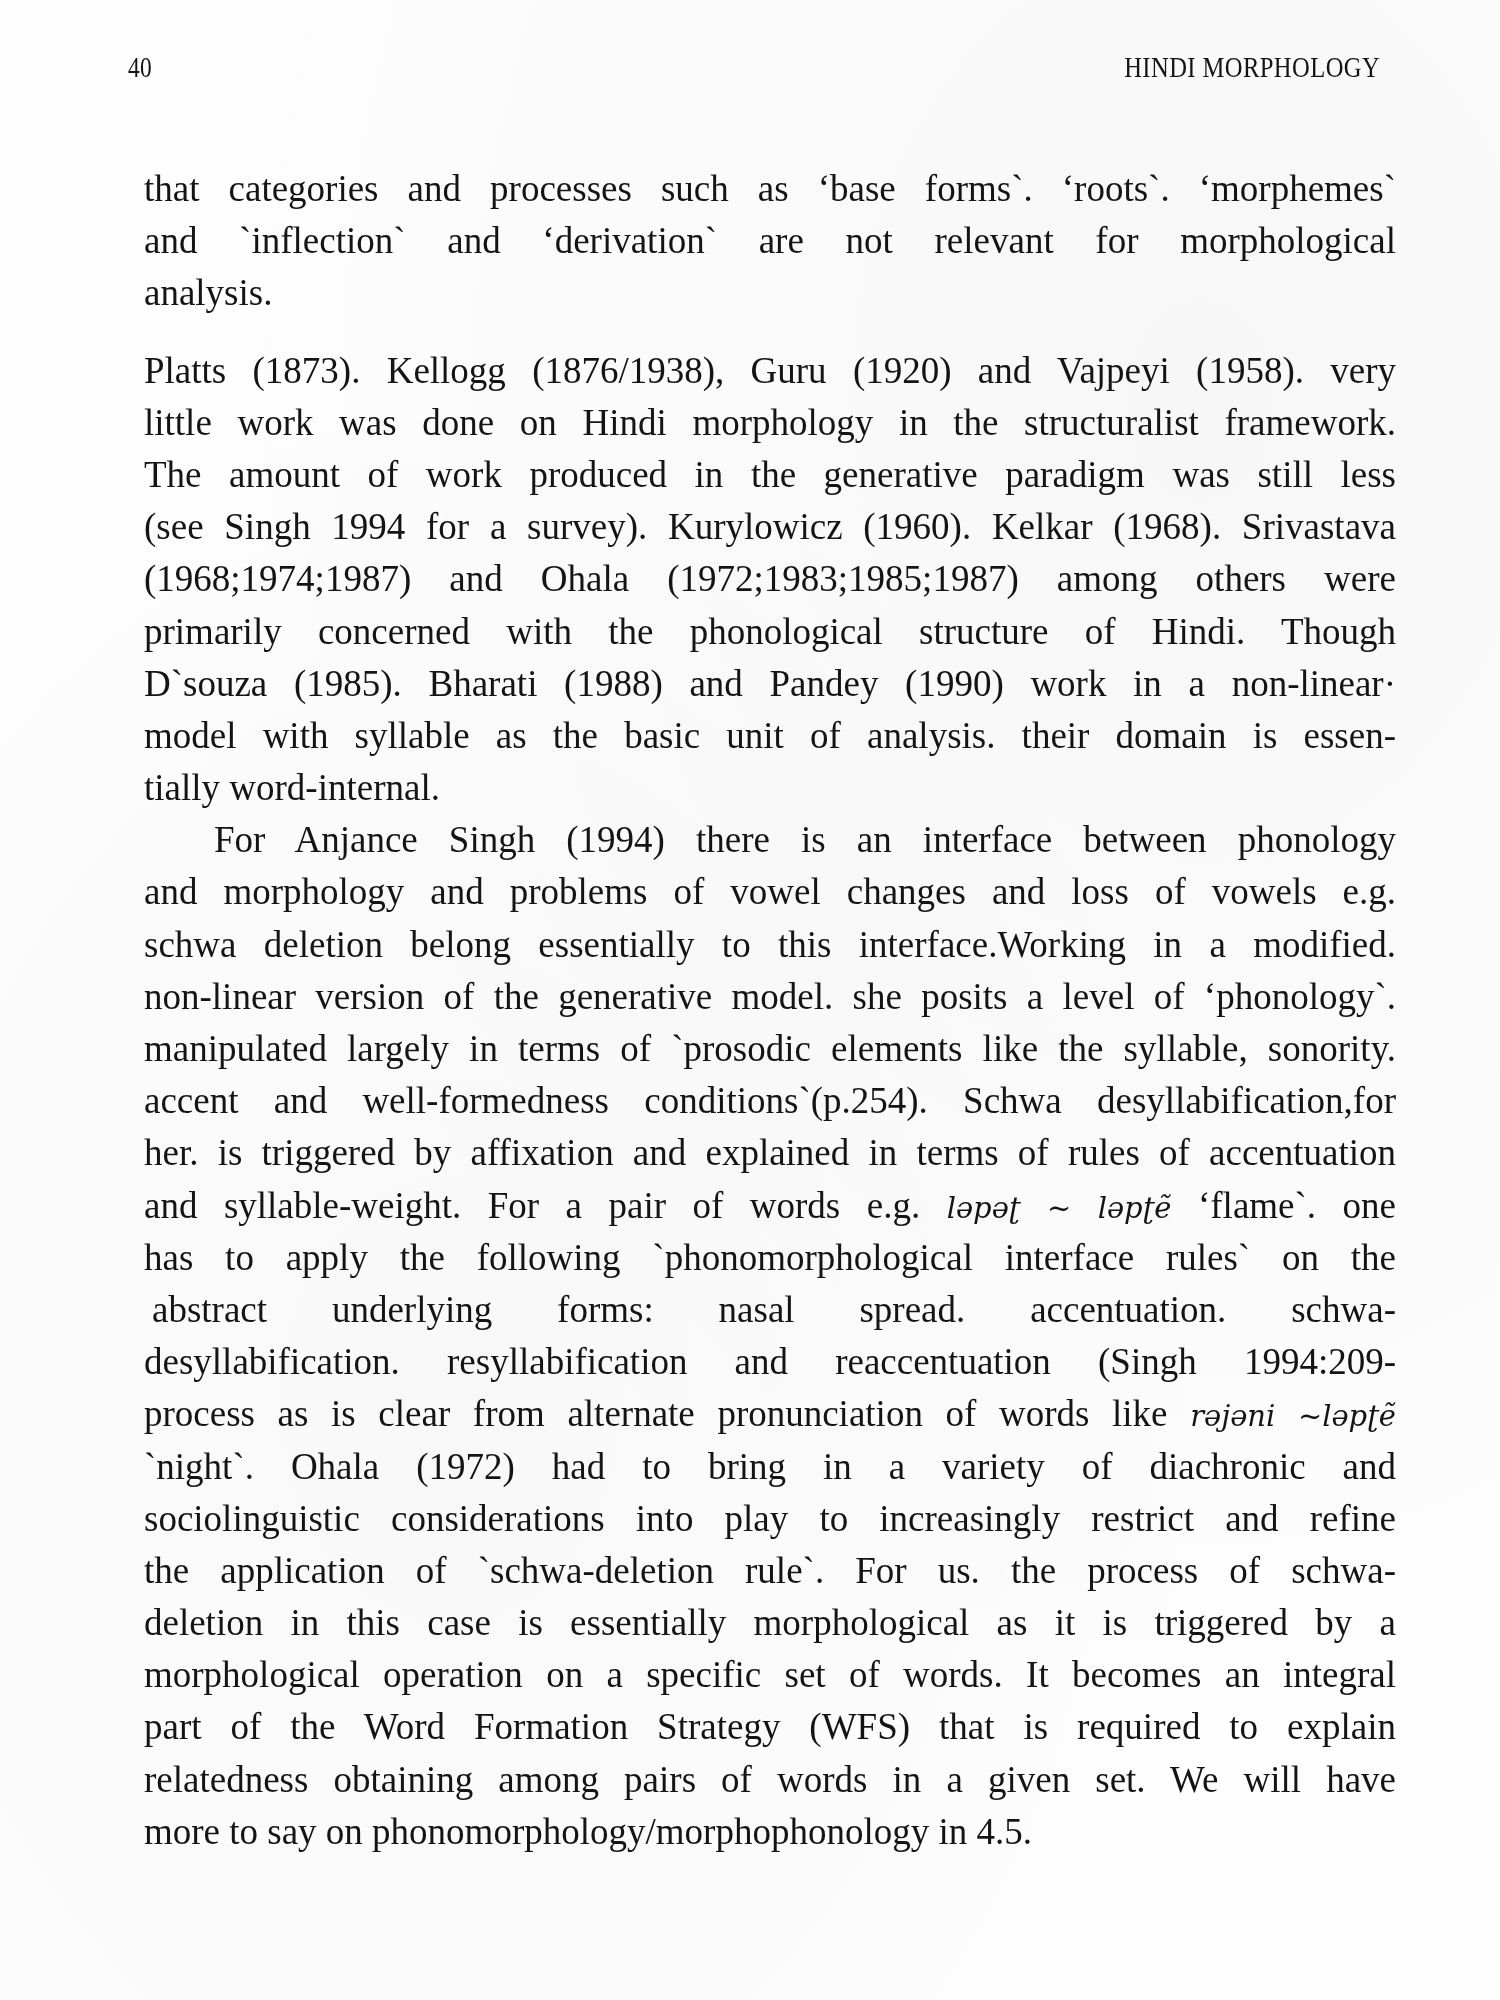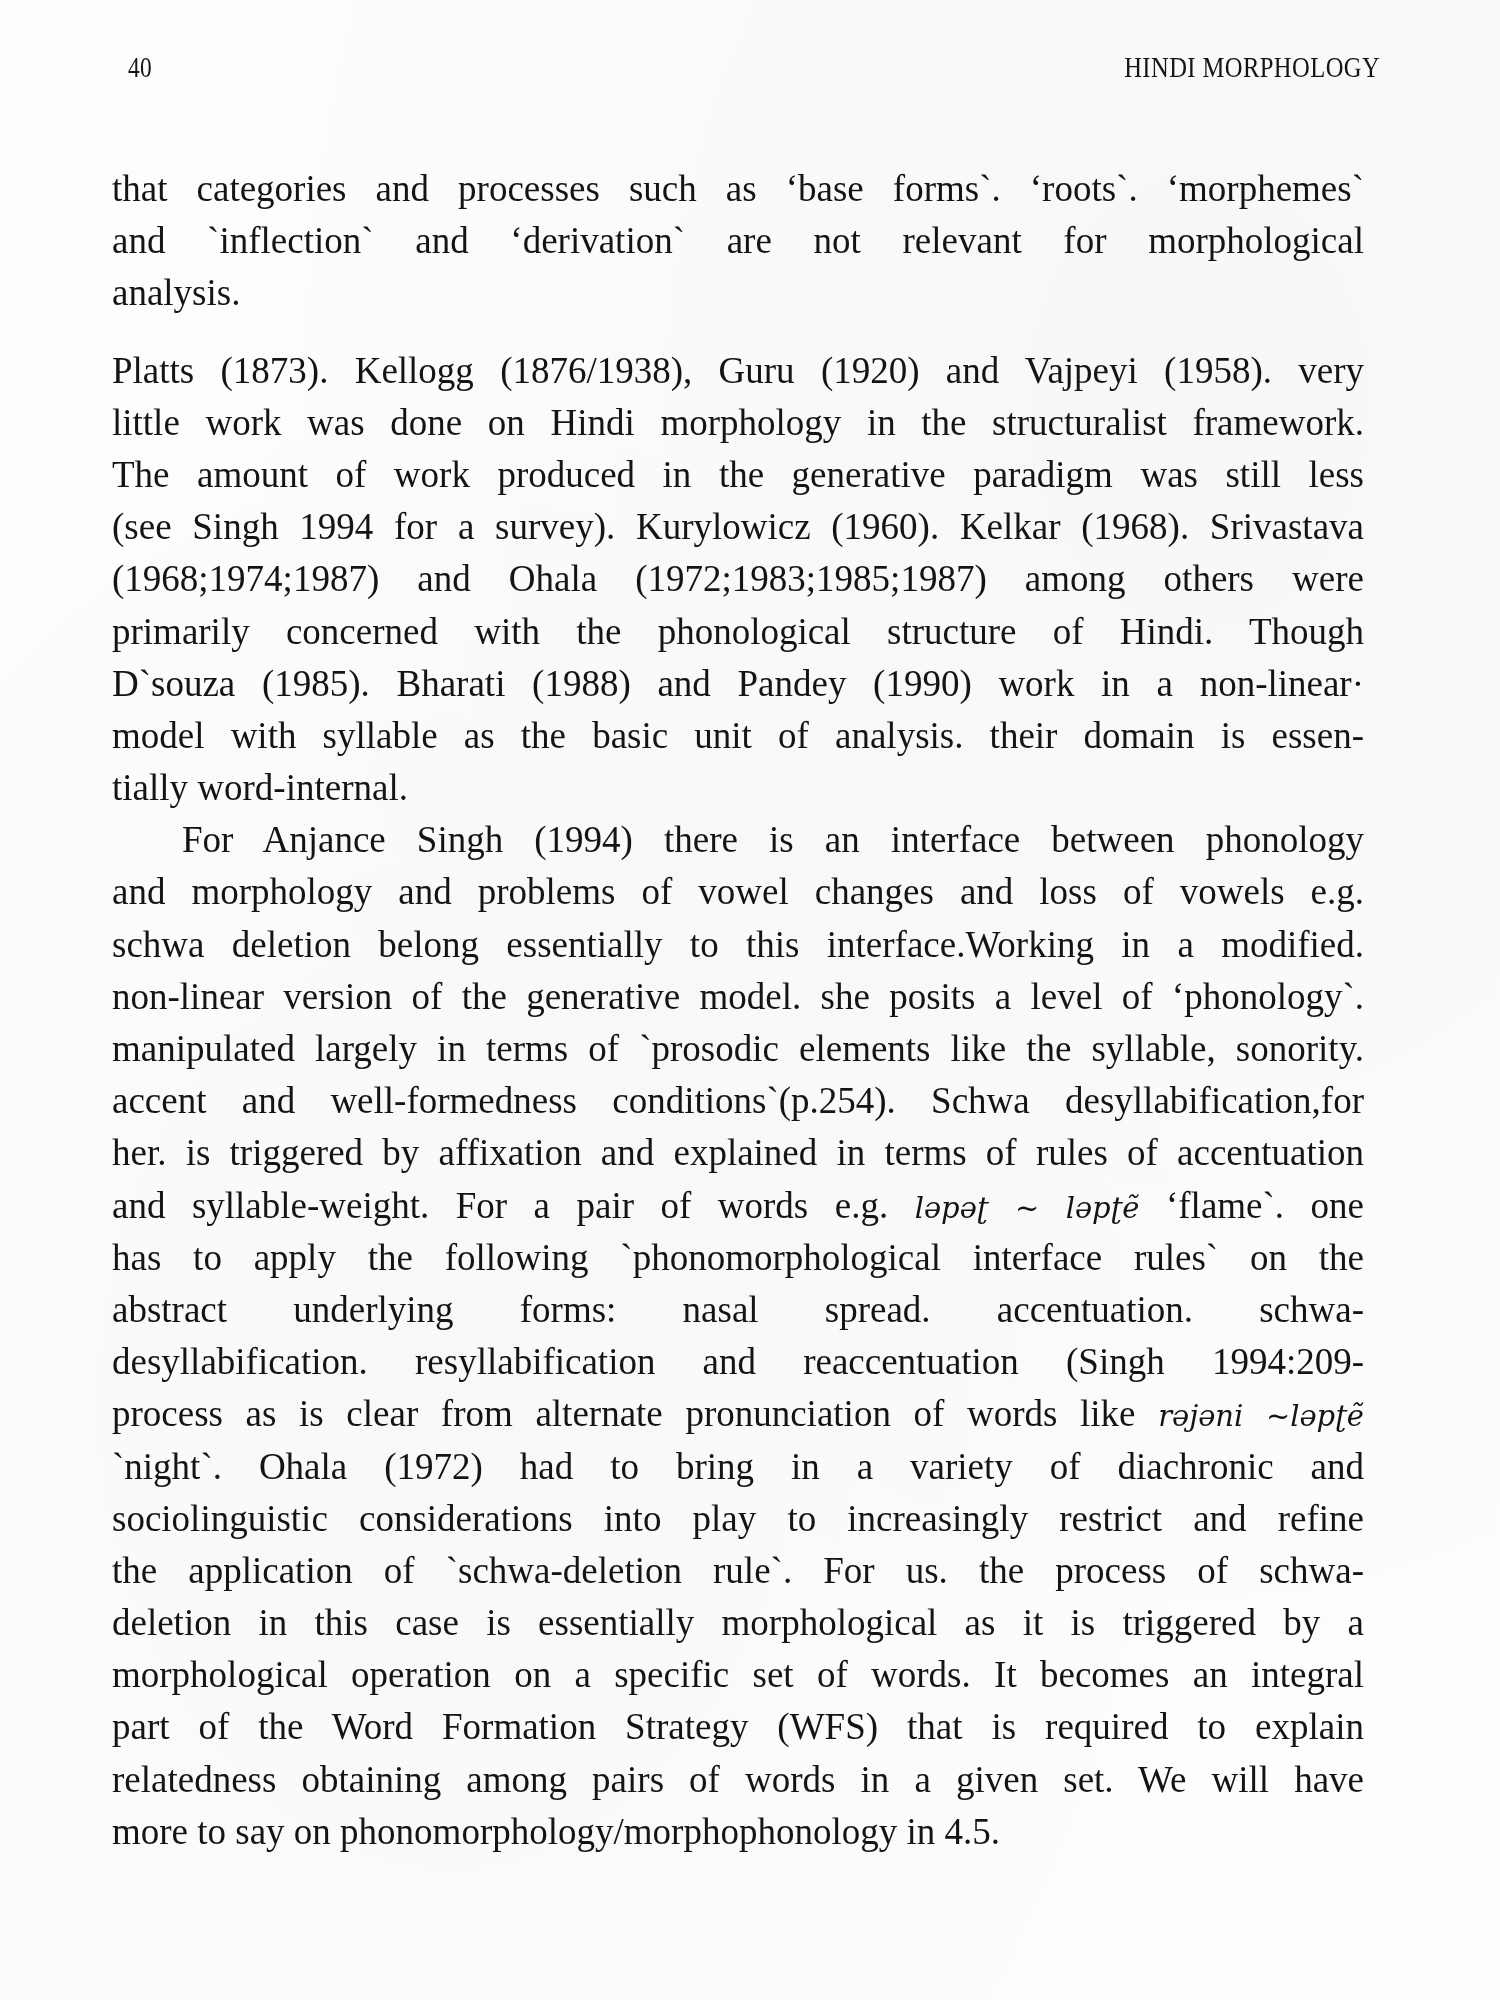--- a/index.html
+++ b/index.html
@@ -48,21 +48,21 @@
     .running-title {
       position: absolute;
       right: 0;
       top: 0;
       transform: scaleX(0.82);
       transform-origin: right top;
       white-space: nowrap;
     }
     .body-text {
       position: absolute;
-      left: 112px;
+      left: 144px;
       top: 163px;
       width: 1252px;
     }
     .line {
       display: block;
       height: 52.2px;
       line-height: 52.2px;
       font-size: 37px;
       white-space: nowrap;
       text-align: justify;
@@ -123,21 +123,21 @@
       <span class="line">and morphology and problems of vowel changes and loss of vowels e.g.</span>
       <span class="line">schwa deletion belong essentially to this interface.Working in a modified.</span>
       <span class="line">non-linear version of the generative model. she posits a level of ‘phonology`.</span>
       <span class="line">manipulated largely in terms of `prosodic elements like the syllable, sonority.</span>
       <span class="line">accent and well-formedness conditions`(p.254). Schwa desyllabification,for</span>
       <span class="line">her. is triggered by affixation and explained in terms of rules of accentuation</span>
 
       <span class="line"><span>and syllable-weight. For a pair of words e.g. </span><span class="ipa">ləpəʈ ~ ləpʈẽ</span><span> ‘flame`. one</span></span>
 
       <span class="line">has to apply the following `phonomorphological interface rules` on the</span>
-      <span class="line" style="word-spacing:6px;">abstract underlying forms: nasal spread. accentuation. schwa-</span>
+      <span class="line" style="word-spacing:6px;margin-left:8px;">abstract underlying forms: nasal spread. accentuation. schwa-</span>
       <span class="line">desyllabification. resyllabification and reaccentuation (Singh 1994:209-</span>
 
       <span class="line"><span>process as is clear from alternate pronunciation of words like </span><span class="ipa">rəjəni ~ləpʈẽ</span></span>
 
       <span class="line">`night`. Ohala (1972) had to bring in a variety of diachronic and</span>
       <span class="line">sociolinguistic considerations into play to increasingly restrict and refine</span>
       <span class="line">the application of `schwa-deletion rule`. For us. the process of schwa-</span>
       <span class="line">deletion in this case is essentially morphological as it is triggered by a</span>
       <span class="line">morphological operation on a specific set of words. It becomes an integral</span>
       <span class="line">part of the Word Formation Strategy (WFS) that is required to explain</span>

